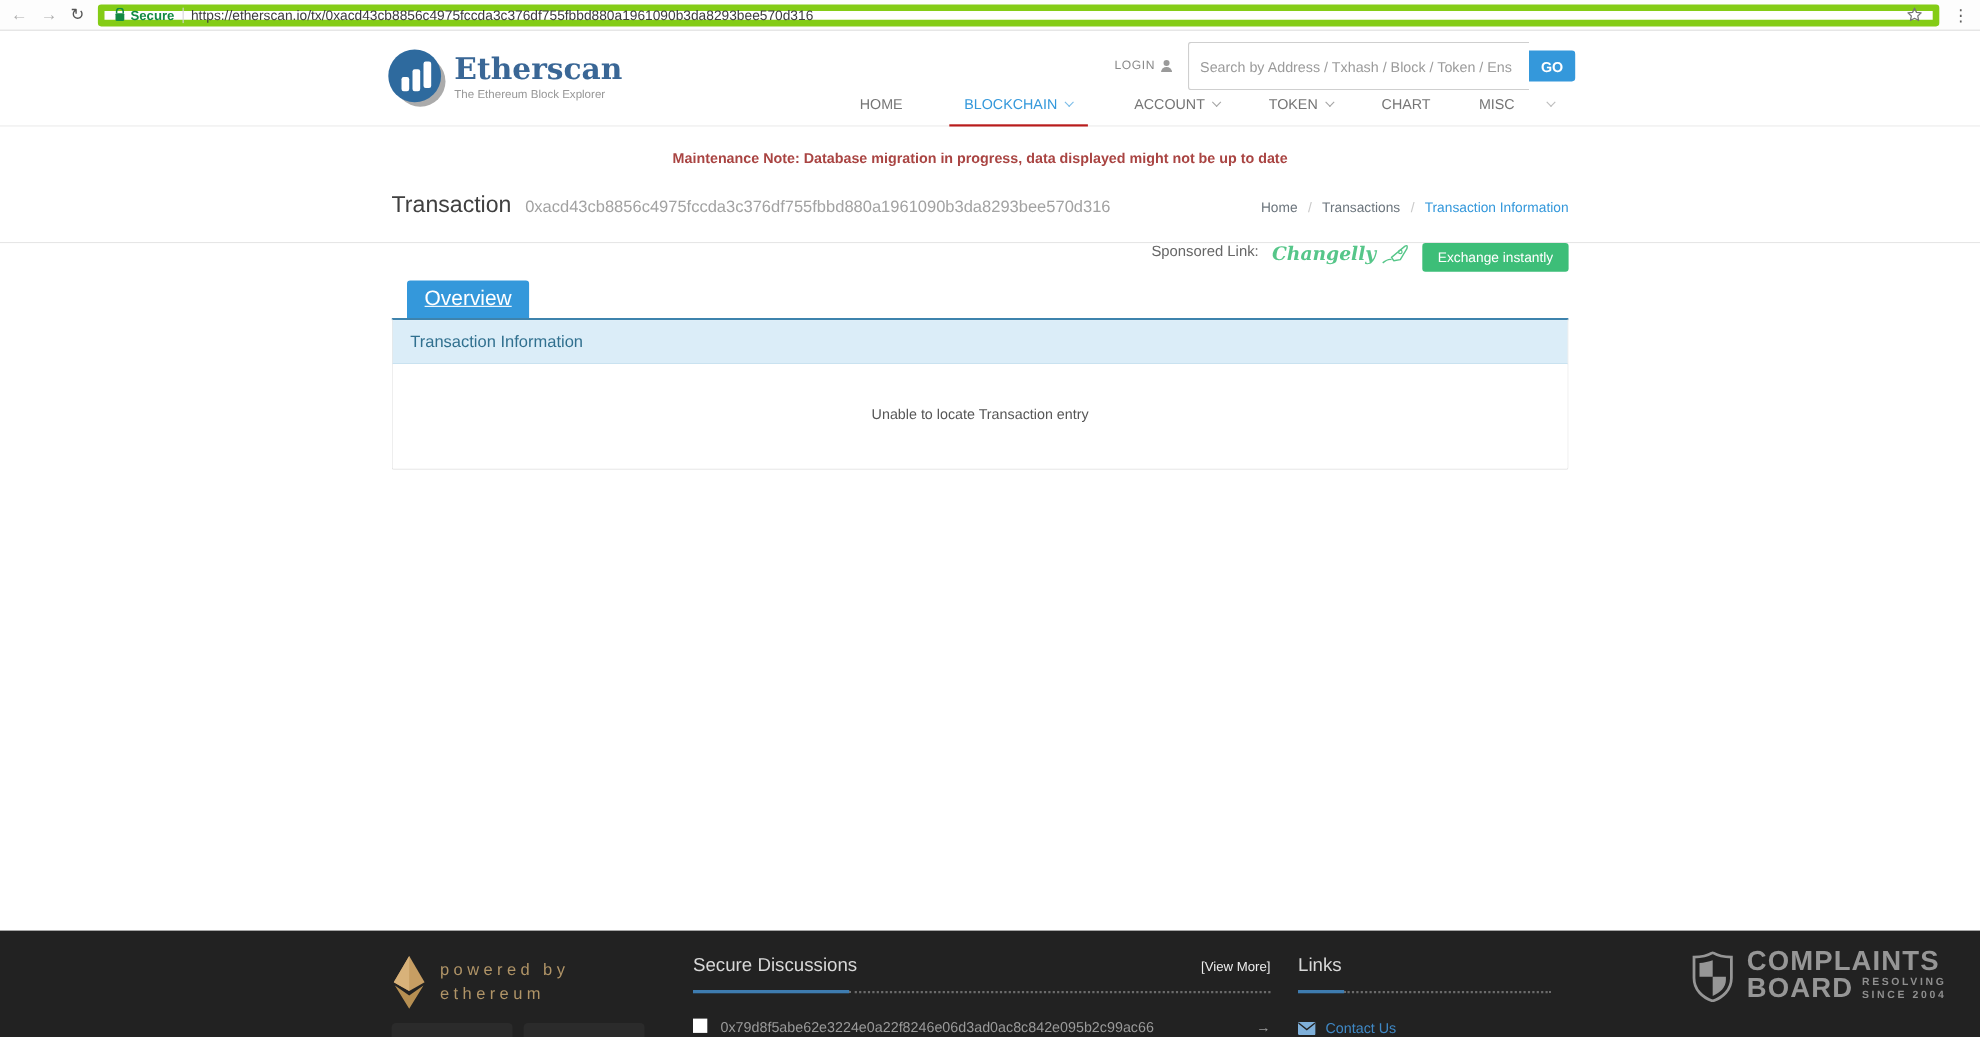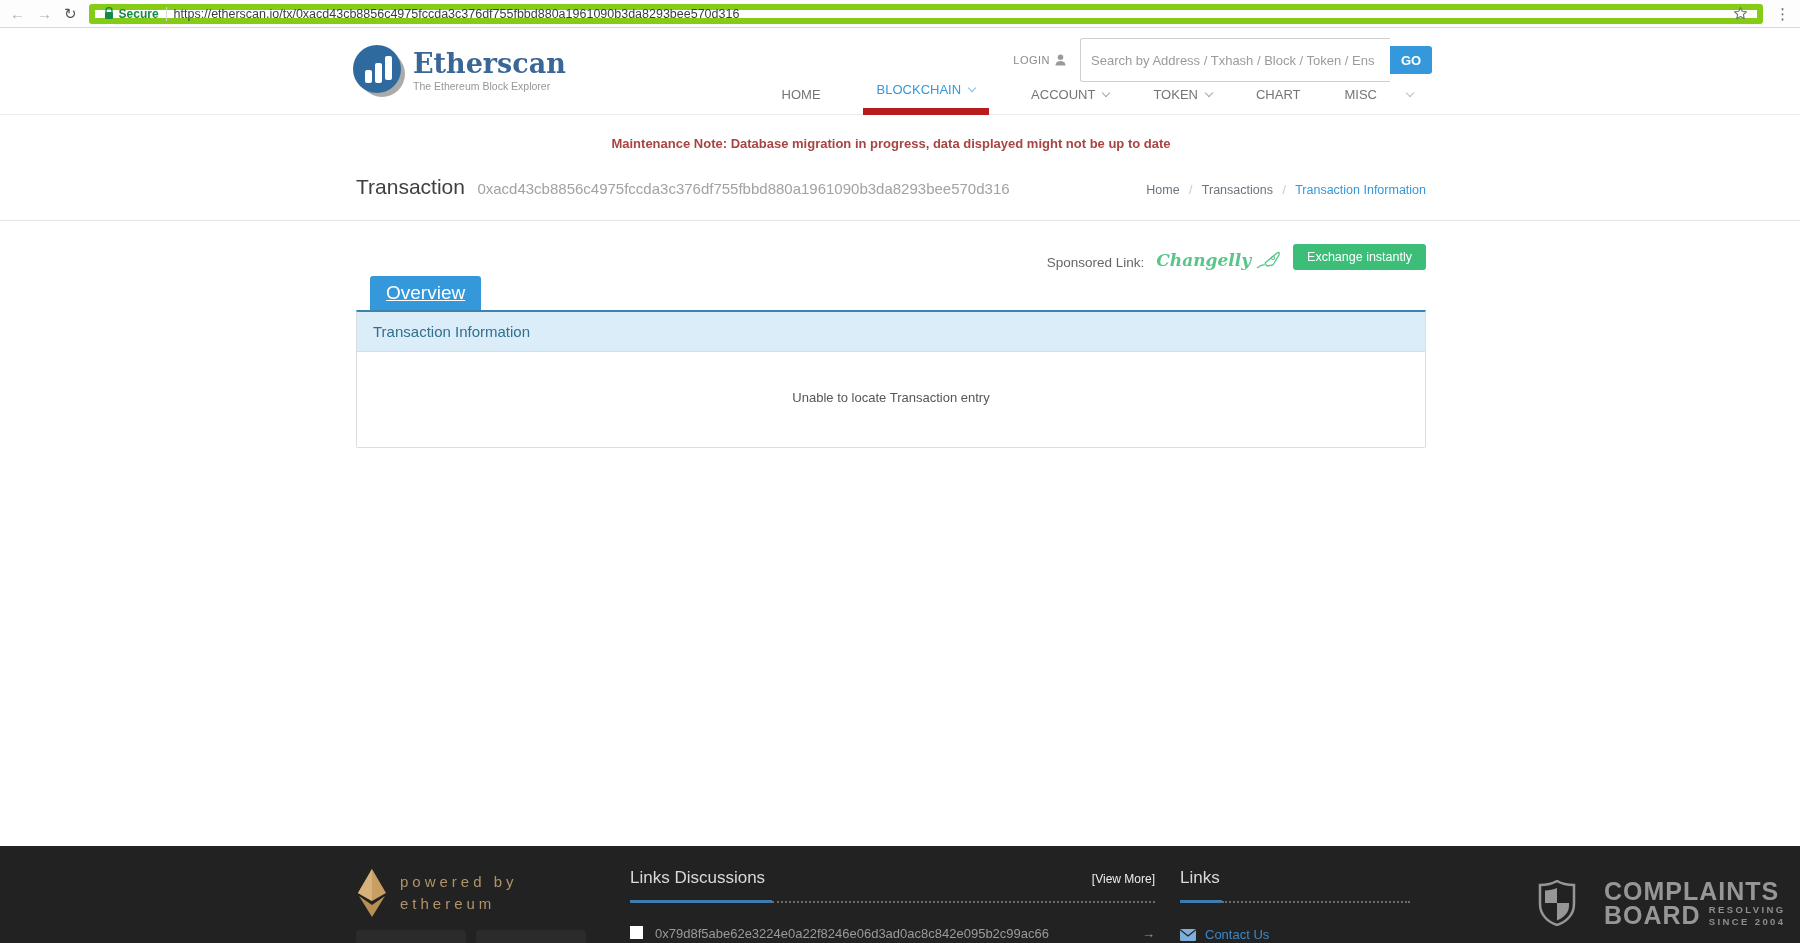--- a/index.html
+++ b/index.html
@@ -31,40 +31,40 @@
     margin-right:14px; cursor:pointer; }
   .search-input { width:310px; height:44px; border:1px solid #cfcfcf; border-right:none;
     border-radius:3px 0 0 3px; padding:0 10px; font-size:13px; color:#333;
     font-family:"Liberation Sans",sans-serif; outline:none; }
   .search-input::placeholder { color:#9b9b9b; }
   .go-btn { width:42px; height:28px; background:#3498db; color:#fff; border:none; border-radius:0 3px 3px 0;
     font-size:13px; font-weight:bold; cursor:pointer; }
   .main-nav { position:absolute; bottom:-1px; right:385px; display:flex; align-items:flex-end; }
   .nav-item { margin-left:40px; padding:10px 2px 13px; font-size:13px; color:#757575; cursor:pointer;
     display:flex; align-items:center; }
-  .nav-item.active { color:#3498db; border-bottom:7px solid #b91c1c; padding-bottom:11px; padding-left:14px; padding-right:14px; }
+  .nav-item.active { color:#3498db; border-bottom:2px solid #b91c1c; padding-bottom:11px; padding-left:14px; padding-right:14px; }
   .caret { display:inline-block; width:6px; height:6px; border-right:1.5px solid currentColor;
     border-bottom:1.5px solid currentColor; transform:rotate(45deg); margin-left:8px; margin-bottom:3px; opacity:.65; }
   .caret.lone { margin-left:30px; color:#9a9a9a; }
 
   .container { width:1070px; margin-left:356px; }
 
   
   .page-top { border-bottom:1px solid #e6e6e6; }
   .maintenance { padding-top:21px; text-align:center; font-size:13px; font-weight:bold; color:#a94442; }
   .title-row { display:flex; justify-content:space-between; align-items:baseline; margin-top:24px; padding-bottom:21px; }
   .page-title { font-size:21px; color:#404040; }
   .tx-hash { font-size:15px; color:#a2a2a2; margin-left:8px; }
   .crumbs { font-size:12.5px; color:#aaa; }
   .crumb { color:#6c757d; cursor:pointer; }
   .crumb-sep { color:#c9c9c9; margin:0 6px; }
   .crumb.active { color:#3498db; cursor:default; }
 
   
-  .sponsored { display:flex; justify-content:flex-end; align-items:flex-end; gap:12px; margin-top:21px; height:28px; }
+  .sponsored { display:flex; justify-content:flex-end; align-items:flex-start; gap:12px; height:28px; }
   .sp-label { font-size:13.5px; color:#666; }
   .sp-brand { font-family:"DejaVu Serif", serif; font-style:italic; font-weight:bold;
     font-size:17px; color:#56c689; cursor:pointer; display:flex; align-items:center; gap:4px; }
   .sp-btn { background:#3dbe78; color:#fff; border:none; border-radius:3px; padding:6px 14px;
     font-size:12.5px; cursor:pointer; }
 
   
   .tab { display:inline-block; margin:6px 0 0 14px; background:#3498db; color:#fff; font-size:19px;
     padding:6px 16px; border-radius:3px 3px 0 0; cursor:pointer;text-decoration:underline; }
   .panel { border:1px solid #ddd; border-top:2px solid #3e83ad; border-radius:0 0 2px 2px; }
@@ -83,21 +83,21 @@
   .powered { display:flex; align-items:center; gap:12px; padding-top:22px; cursor:pointer; }
   .powered-text { font-size:15px; color:#b09467; letter-spacing:4px; line-height:1.5; }
   .badge-strip { display:flex; gap:10px; margin-top:12px; }
   .badge { width:110px; height:22px; background:#2b2b2b; border-radius:4px; }
   .disc-row { display:flex; align-items:flex-start; gap:12px; margin-top:23px; font-size:13px; color:#9a9a9a; cursor:pointer; }
   .disc-bullet { width:13px; height:13px; background:#fff; flex:none; }
   .disc-text { flex:1; white-space:nowrap; overflow:hidden; }
   .disc-arrow { color:#9a9a9a; font-size:13px; }
   .contact-row { display:flex; align-items:center; gap:9px; margin-top:24px; font-size:13px; }
   .contact-link { color:#3f88c5; cursor:pointer; }
-  .cb-logo { position:absolute; left:1538px; top:34px; display:flex; align-items:flex-start; gap:28px;
+  .cb-logo { position:absolute; left:1538px; top:17px; display:flex; align-items:flex-end; gap:12px;
     color:#969696; cursor:pointer; }
   .cb-name { font-weight:bold; font-size:25px; letter-spacing:1px; line-height:.95; }
   .cb-line2 { display:flex; align-items:center; gap:8px; }
   .cb-tag { font-size:9.5px; letter-spacing:2.4px; line-height:1.25; color:#8f8f8f; font-weight:bold; }
 </style>
 </head>
 <body>
 
 <div class="browser">
   <span class="nav-ico">←</span>
@@ -226,21 +226,21 @@
       </div>
     </div>
     <div class="badge-strip">
       <div class="badge"></div>
       <div class="badge"></div>
     </div>
   </div>
 
   <div class="f-col" style="left:630px; width:525px;">
     <div class="f-head-row">
-      <span class="f-title">Links Discussions</span>
+      <span class="f-title">Secure Discussions</span>
       <span class="view-more">[View More]</span>
     </div>
     <div class="rule">
       <span class="solid" style="width:142px;"></span>
       <span class="dotline"></span>
     </div>
     <div class="disc-row">
       <span class="disc-bullet"></span>
       <span class="disc-text">0x79d8f5abe62e3224e0a22f8246e06d3ad0ac8c842e095b2c99ac66</span>
       <span class="disc-arrow">→</span>

